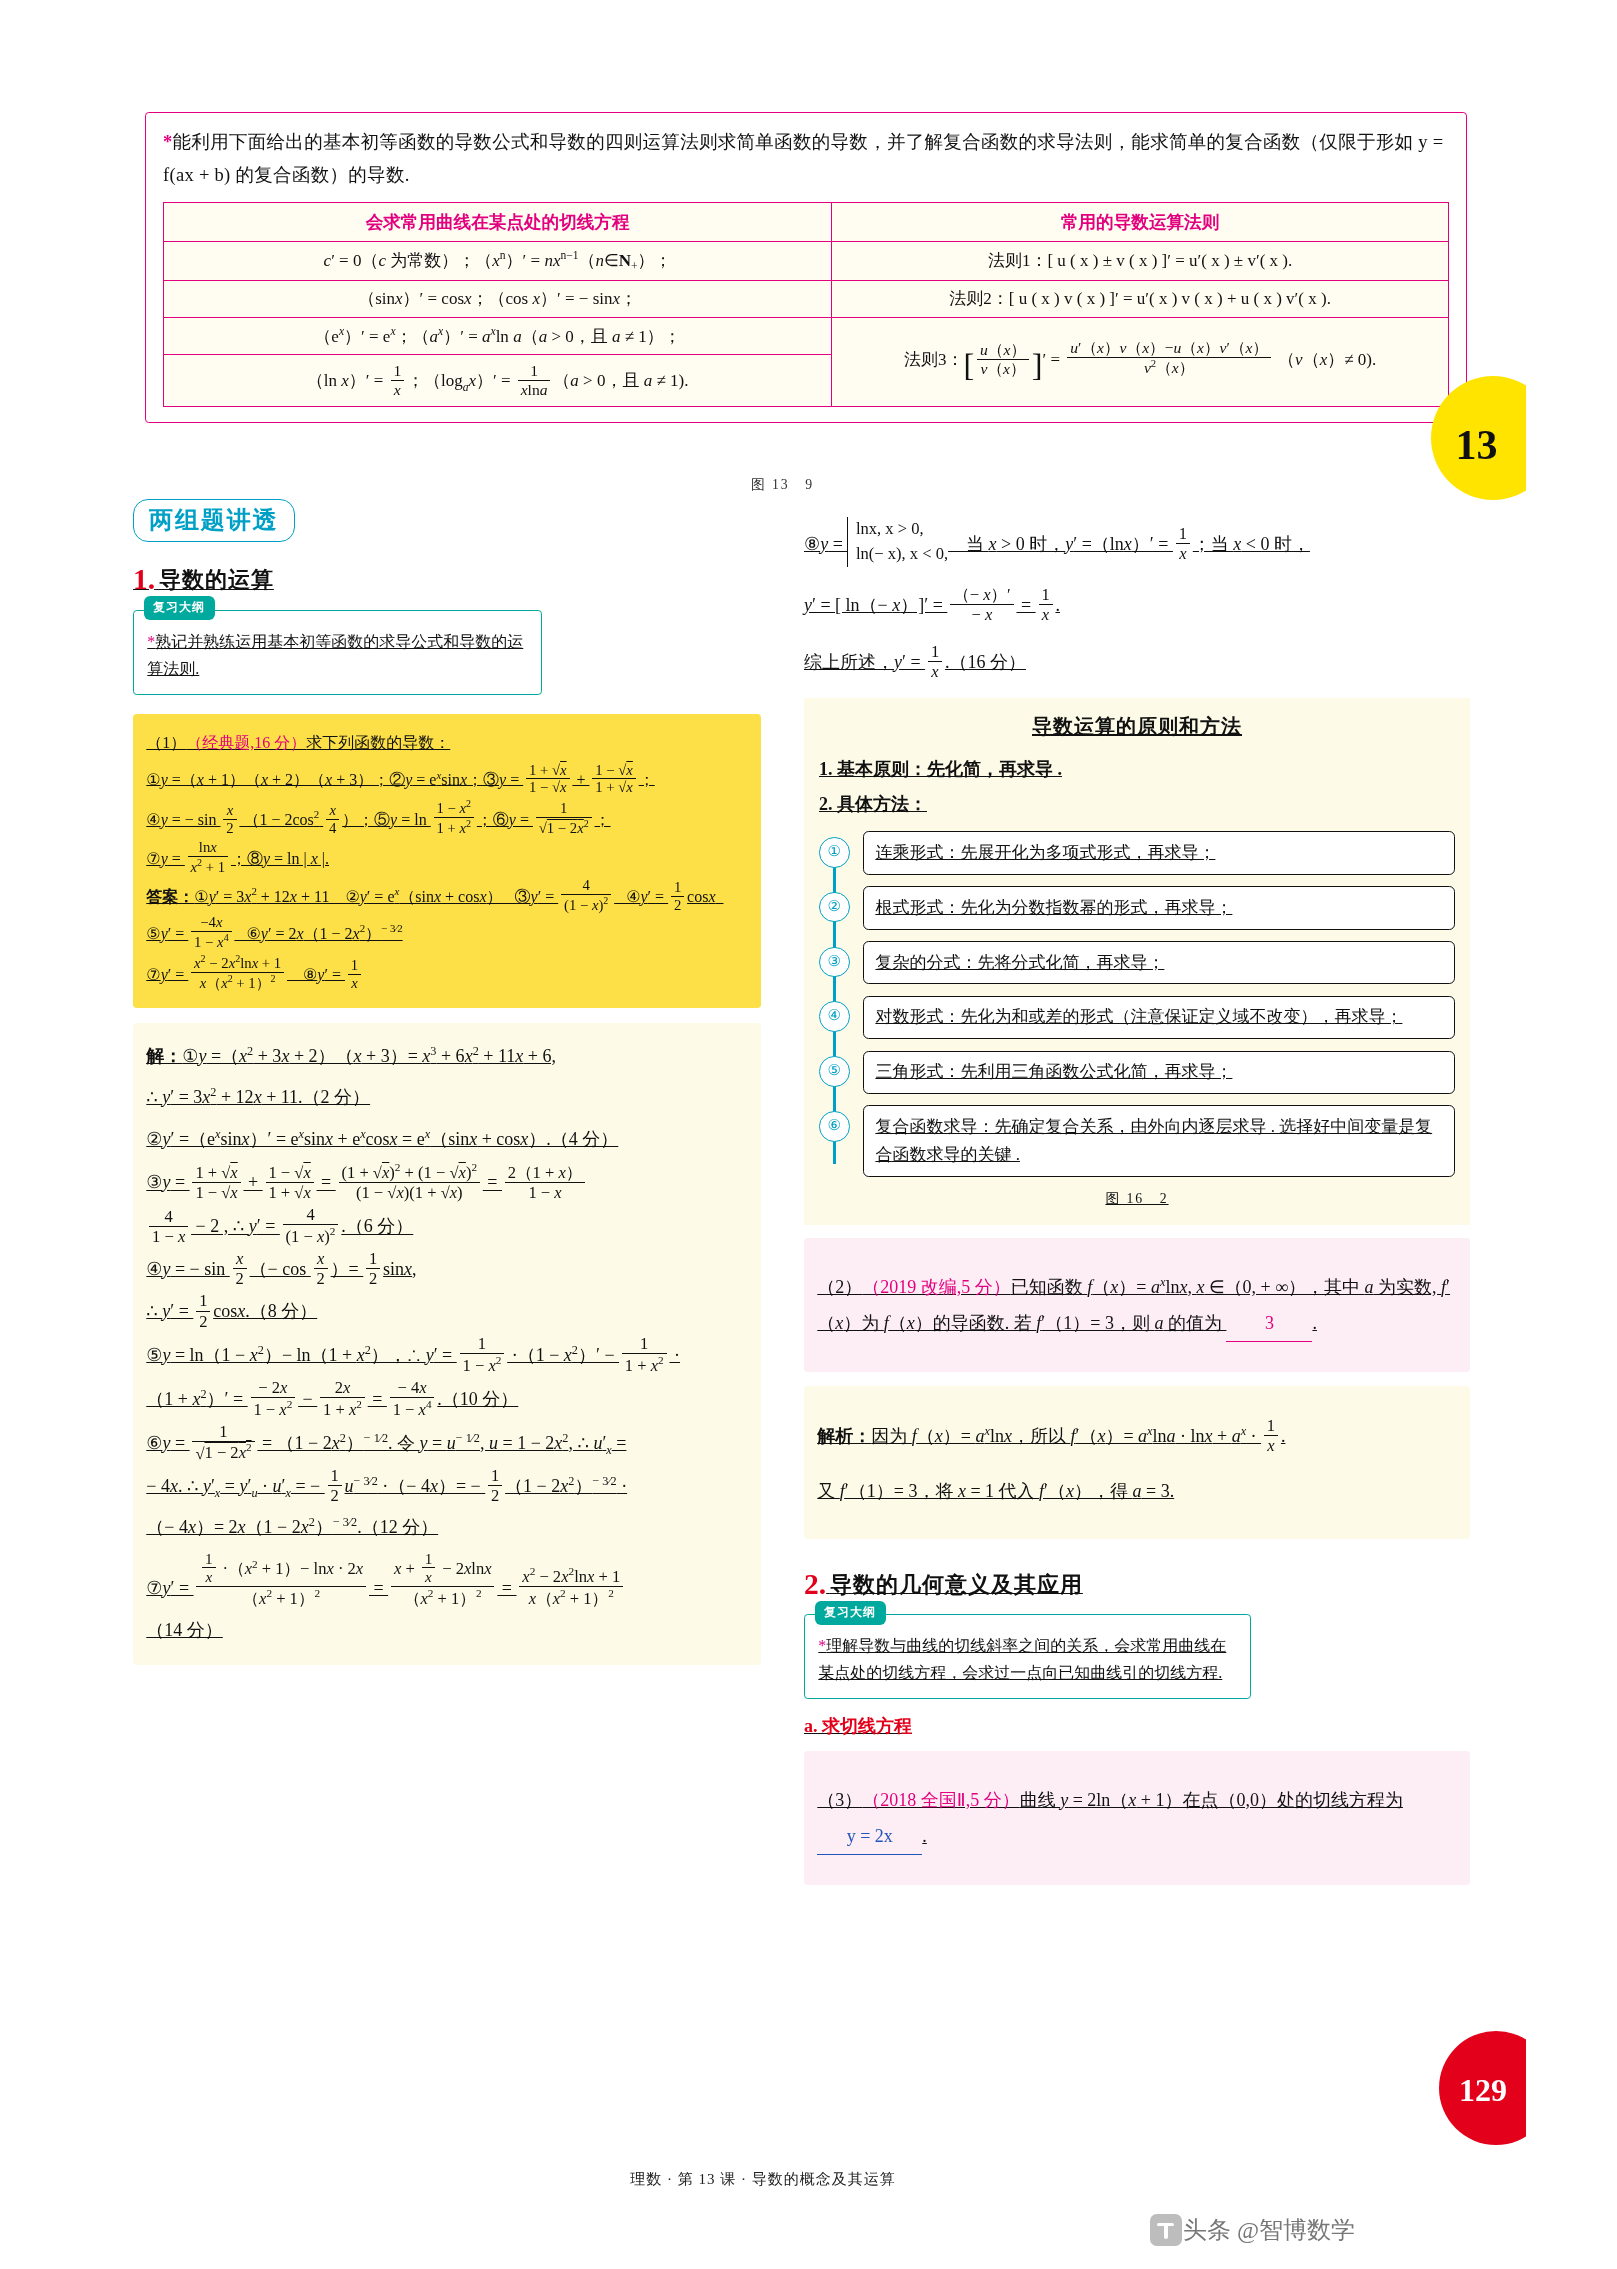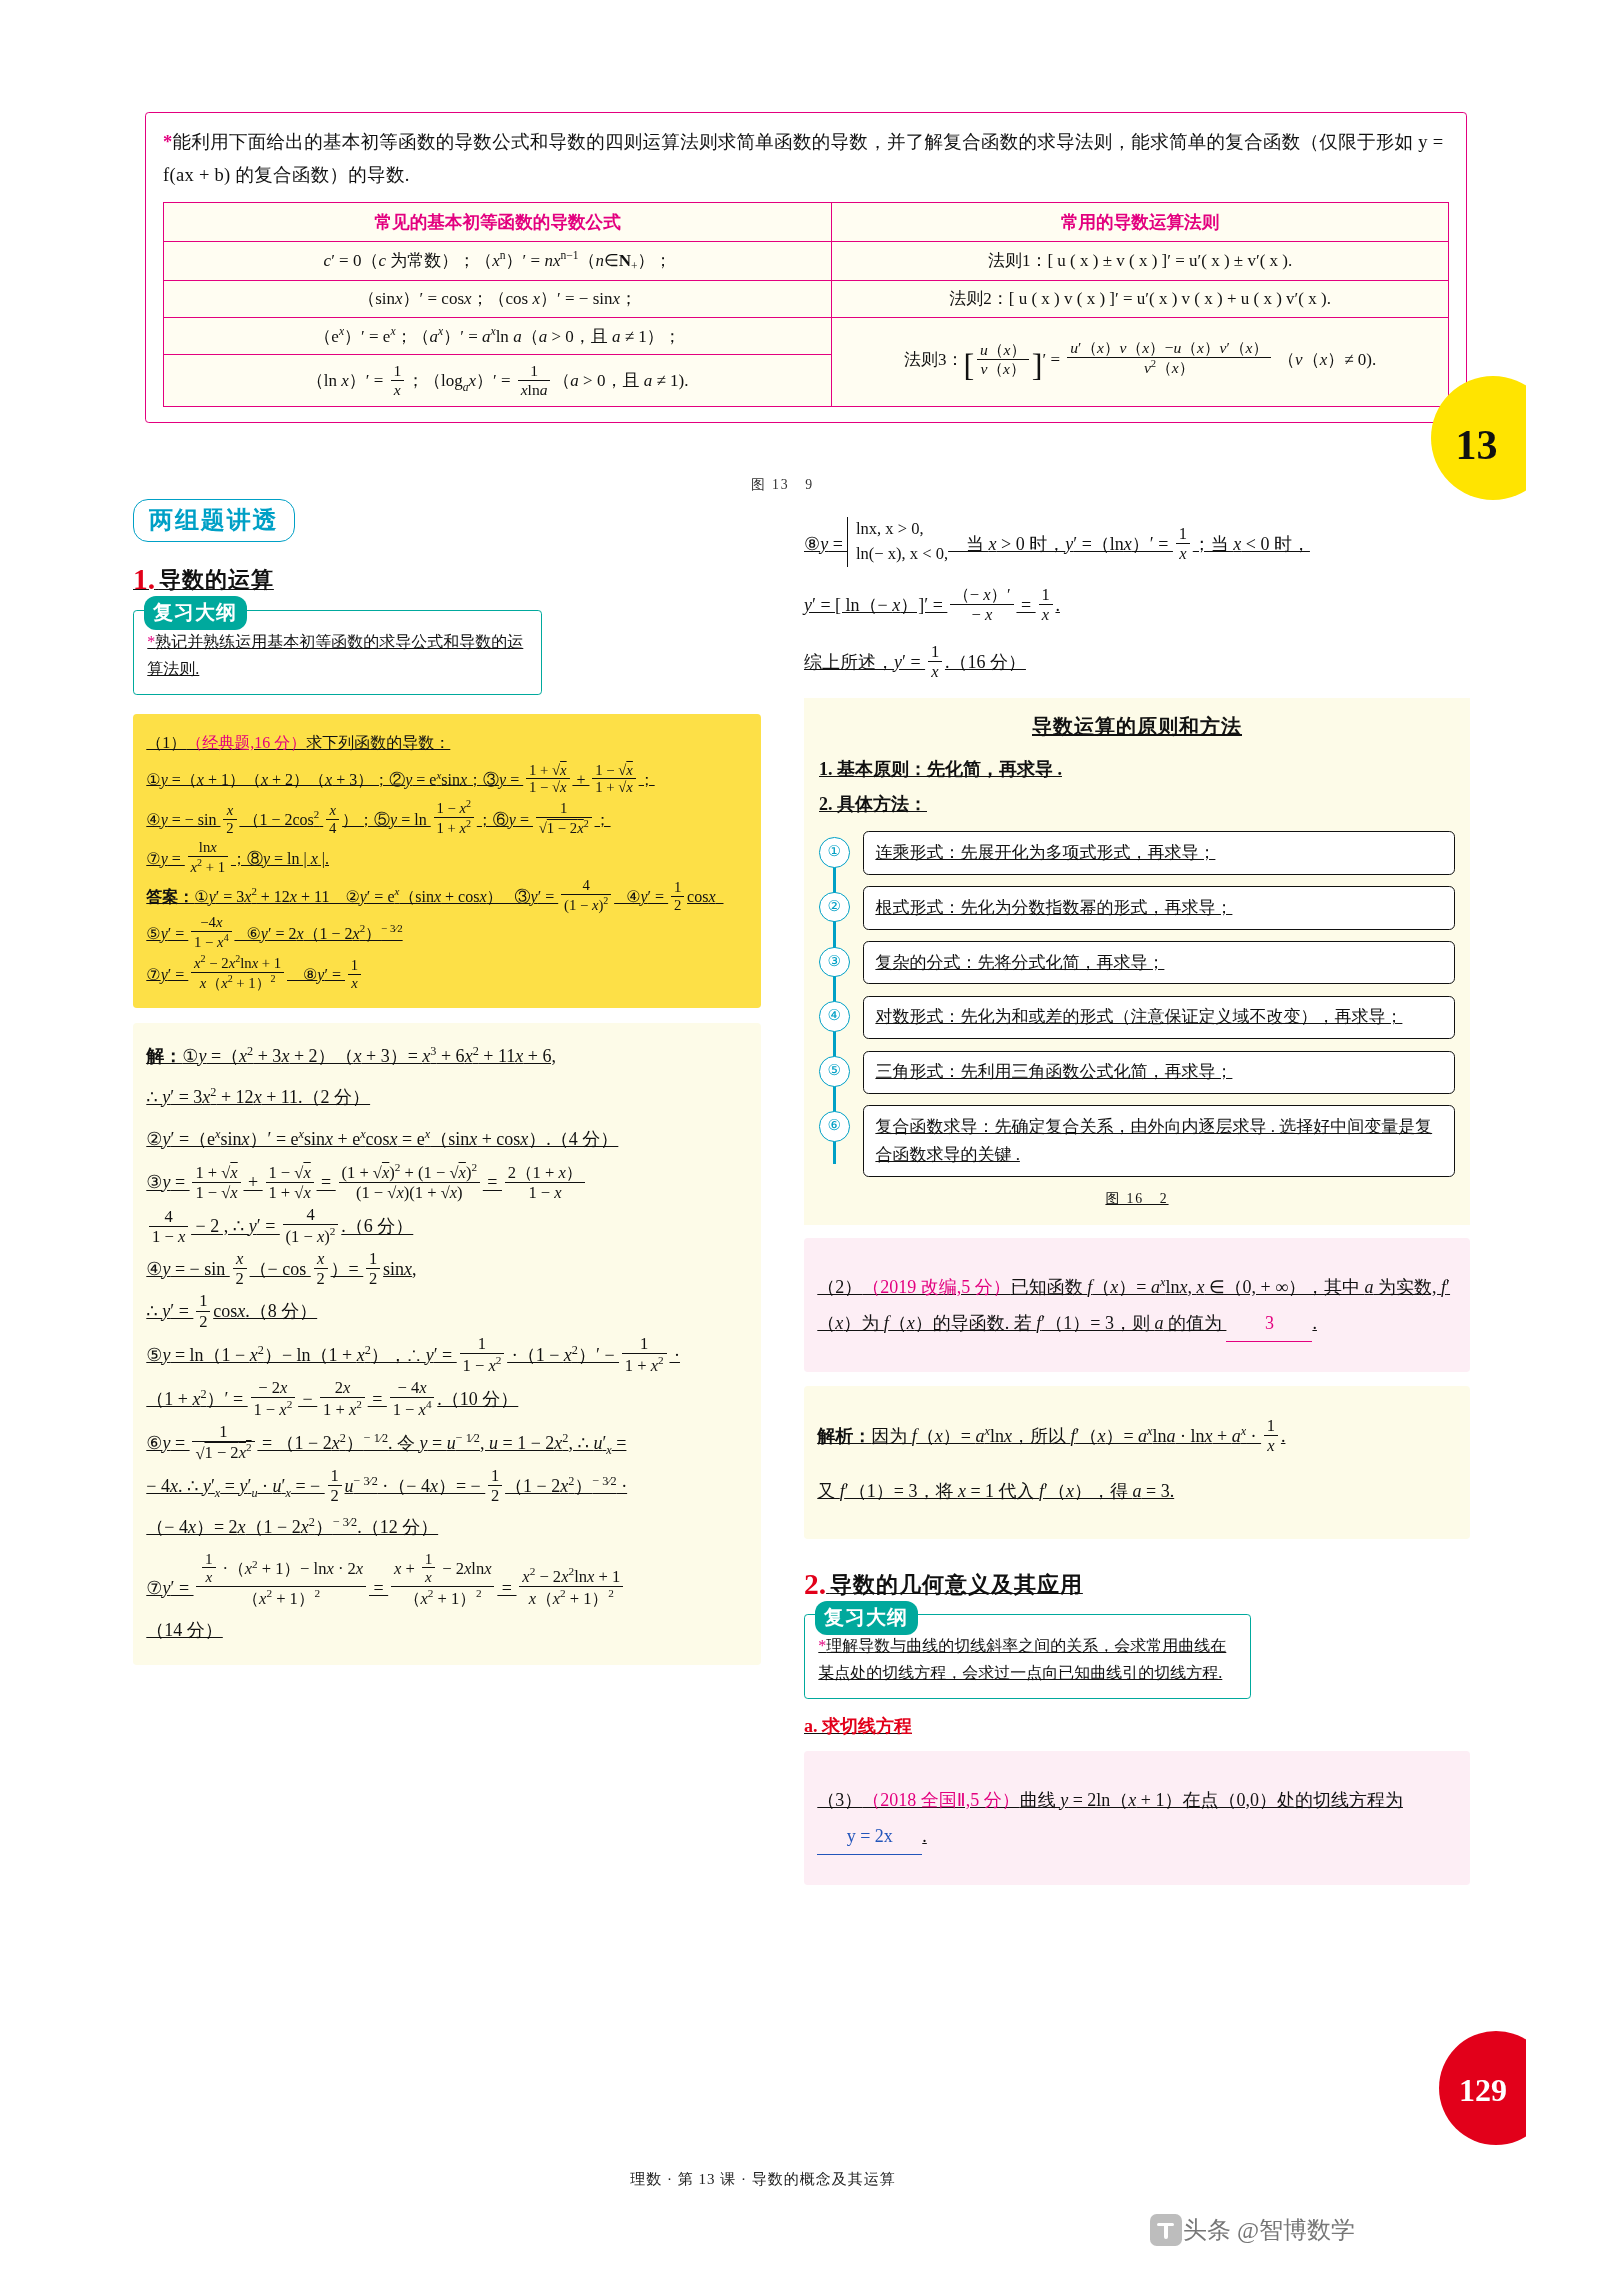--- a/index.html
+++ b/index.html
@@ -128,23 +128,23 @@
     width:409px;
     box-sizing:border-box;
     position:relative;
     padding:17px 11.4px 11.4px 13.3px;
   }
   .outline-tag{
     position:absolute;
     left:9.5px; top:-14.3px;
     background:#00a99d;
     color:#fff;
-    font-size:20px;
+    font-size:12px;
     padding:2.9px 9.5px 3.8px 9.5px;
-    border-radius:12px;
+    border-radius:6px;
     letter-spacing:1px;
     font-family:"Liberation Sans",sans-serif;
     font-weight:bold;
   }
   .outline p{
     margin:0;
     font-size:16px;
     line-height:1.7;
   }
   .outline .star{color:#e3007f;}
@@ -350,21 +350,21 @@
 
 <div class="page">
 
   <div class="topbox">
     <div class="lead">
       <span class="star">*</span><span>能利用下面给出的基本初等函数的导数公式和导数的四则运算法则求简单函数的导数，并了解复合函数的求导法则，能求简单的复合函数（仅限于形如 y = f(ax + b) 的复合函数）的导数.</span>
     </div>
     <table class="ftable">
       <tbody>
           <tr>
-        <th class="ruleL">常见的基本初等函数的导数公式</th>
+        <th class="ruleL">会求常用曲线在某点处的切线方程</th>
         <th>常用的导数运算法则</th>
       </tr>
       <tr>
         <td class="l">
           <i>c</i>′ = 0（<i>c</i> 为常数）；（<i>x</i><sup>n</sup>）′ = <i>nx</i><sup>n−1</sup>（<i>n</i>∈<b>N</b><sub>+</sub>）；
         </td>
         <td>法则1：[ u ( x ) ± v ( x ) ]′ = u′( x ) ± v′( x ).</td>
       </tr>
       <tr>
         <td class="l">

